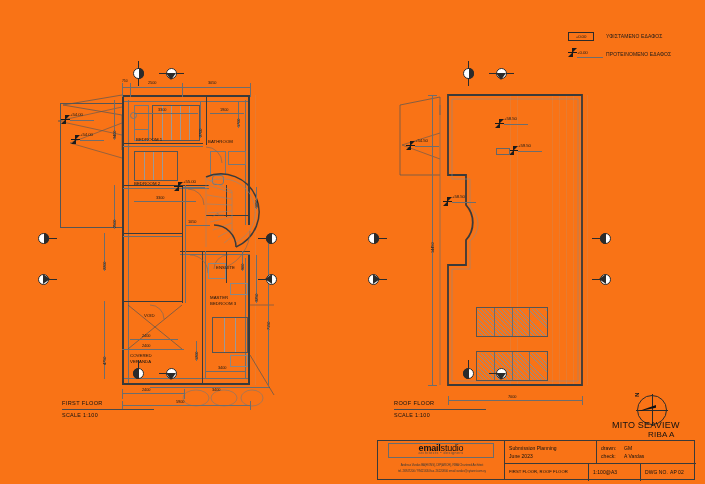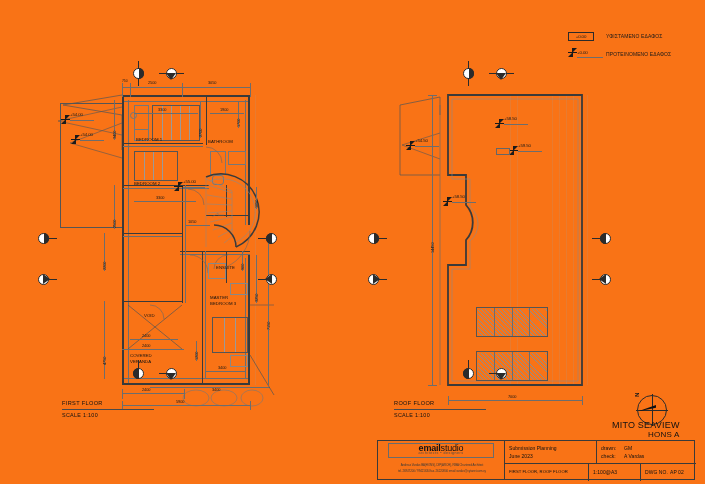--- a/index.html
+++ b/index.html
@@ -532,21 +532,21 @@
   <div class="plan-scale" style="left:394px;top:412px;">SCALE 1:100</div>
 
   <div class="north">
     <div class="ring"></div>
     <div class="vv"></div>
     <div class="hh"></div>
     <div class="blade"></div>
     <div class="nlbl">N</div>
   </div>
   <div class="proj-title">MITO SEAVIEW</div>
-  <div class="proj-type">HONS A</div>
+  <div class="proj-type">RIBA A</div>
 
   <div class="tb">
     <div class="vdiv" style="left:126px;"></div>
     <div class="vdiv" style="left:218px;top:0;height:22px;"></div>
     <div class="hdiv" style="left:126px;top:22px;width:192px;"></div>
     <div class="vdiv" style="left:210px;top:22px;height:18px;"></div>
     <div class="vdiv" style="left:262px;top:22px;height:18px;"></div>
 
     <div class="logo-box">
       <div class="logo-rect"></div>

